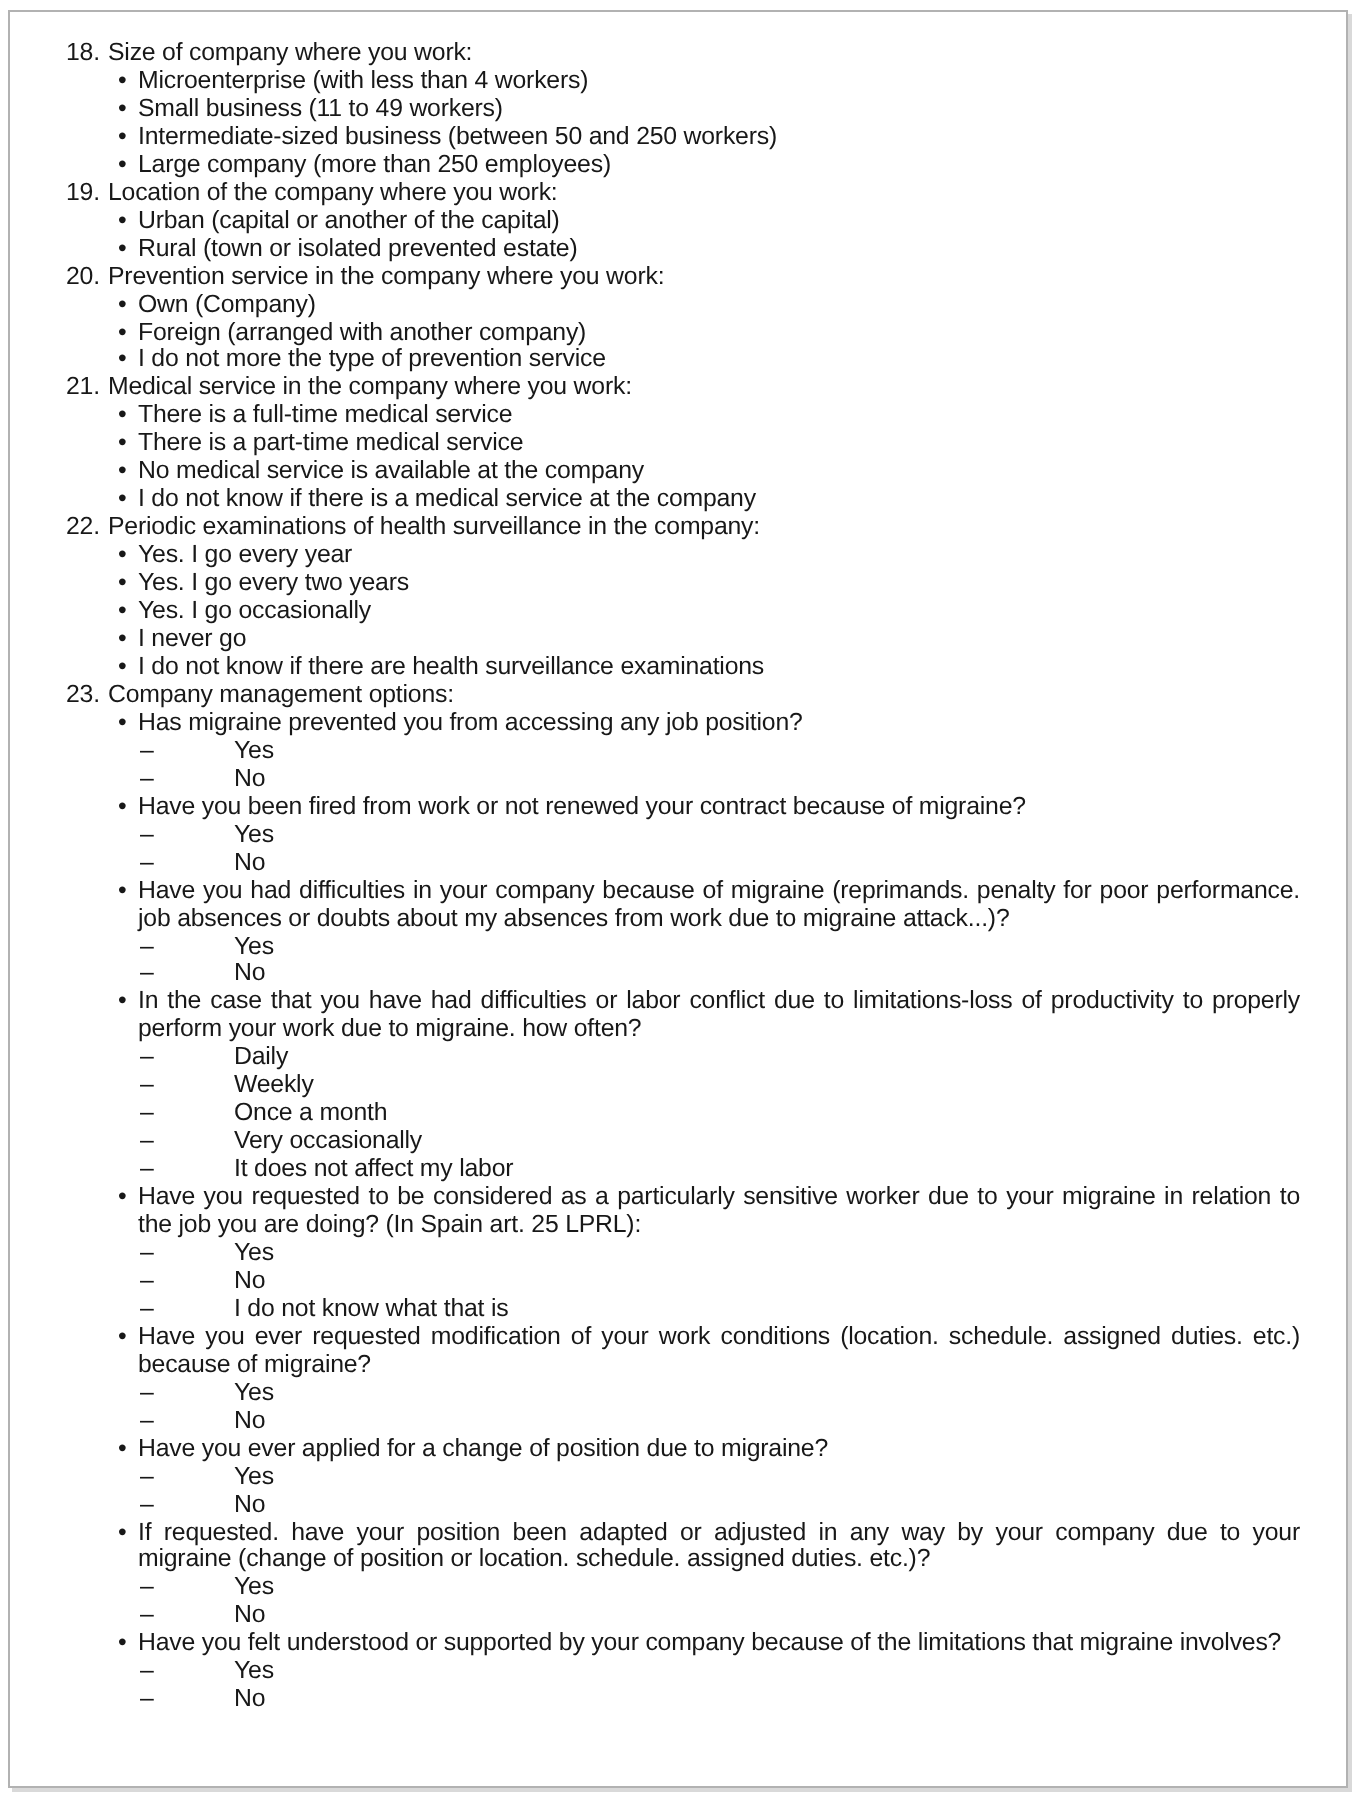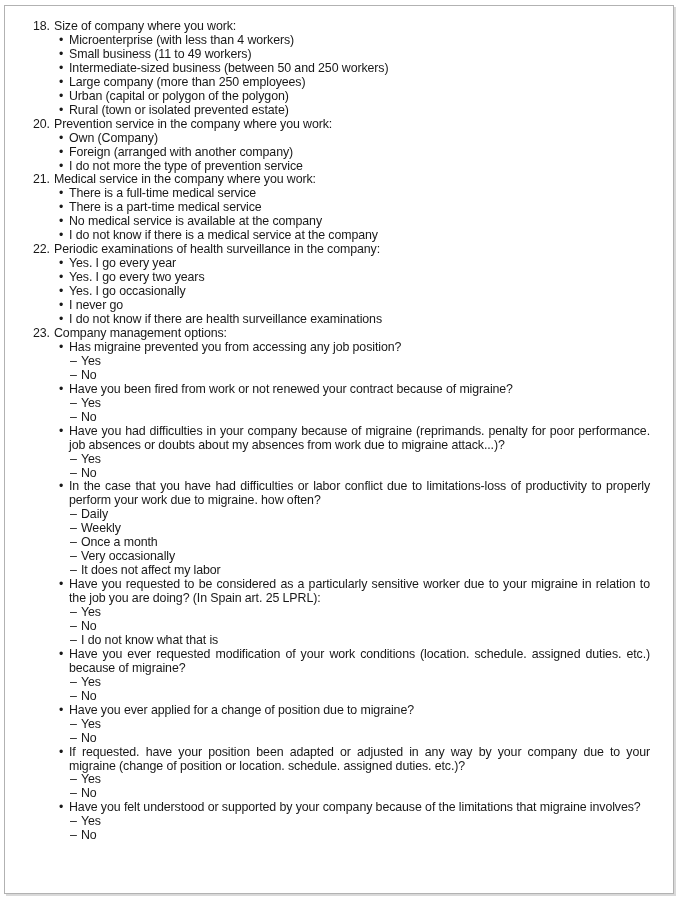--- a/index.html
+++ b/index.html
@@ -29,21 +29,21 @@
     letter-spacing: -0.1px;
   }
   .q-row  { display: flex; align-items: center; }
   .q-num  { flex: 0 0 21px; }
   .q-text { flex: 1; }
   .opt-row { display: flex; padding-left: 26px; }
   .marker  { flex: 0 0 10px; }
   .opt-text { flex: 1; text-align: justify; }
   .sub-row { display: flex; padding-left: 37px; }
   .marker2 { flex: 0 0 11px; }
-  .sub-text { flex: 1; }
+  .sub-text { flex: 1; margin-left: 36px; }
 </style>
 </head>
 <body>
 
 <div class="doc">
   <div class="frame"></div>
   <div class="content">
       <div class="q-row">
         <span class="q-num">18.</span>
         <span class="q-text">Size of company where you work:</span>
@@ -57,23 +57,27 @@
         <div class="opt-text">Small business (11 to 49 workers)</div>
       </div>
       <div class="opt-row">
         <span class="marker">•</span>
         <div class="opt-text">Intermediate-sized business (between 50 and 250 workers)</div>
       </div>
       <div class="opt-row">
         <span class="marker">•</span>
         <div class="opt-text">Large company (more than 250 employees)</div>
       </div>
-      <div class="opt-row">
-        <span class="marker">•</span>
-        <div class="opt-text">Urban (capital or polygon of the polygon)</div>
+      <div class="q-row">
+        <span class="q-num">19.</span>
+        <span class="q-text">Location of the company where you work:</span>
+      </div>
+      <div class="opt-row">
+        <span class="marker">•</span>
+        <div class="opt-text">Urban (capital or another of the capital)</div>
       </div>
       <div class="opt-row">
         <span class="marker">•</span>
         <div class="opt-text">Rural (town or isolated prevented estate)</div>
       </div>
       <div class="q-row">
         <span class="q-num">20.</span>
         <span class="q-text">Prevention service in the company where you work:</span>
       </div>
       <div class="opt-row">

